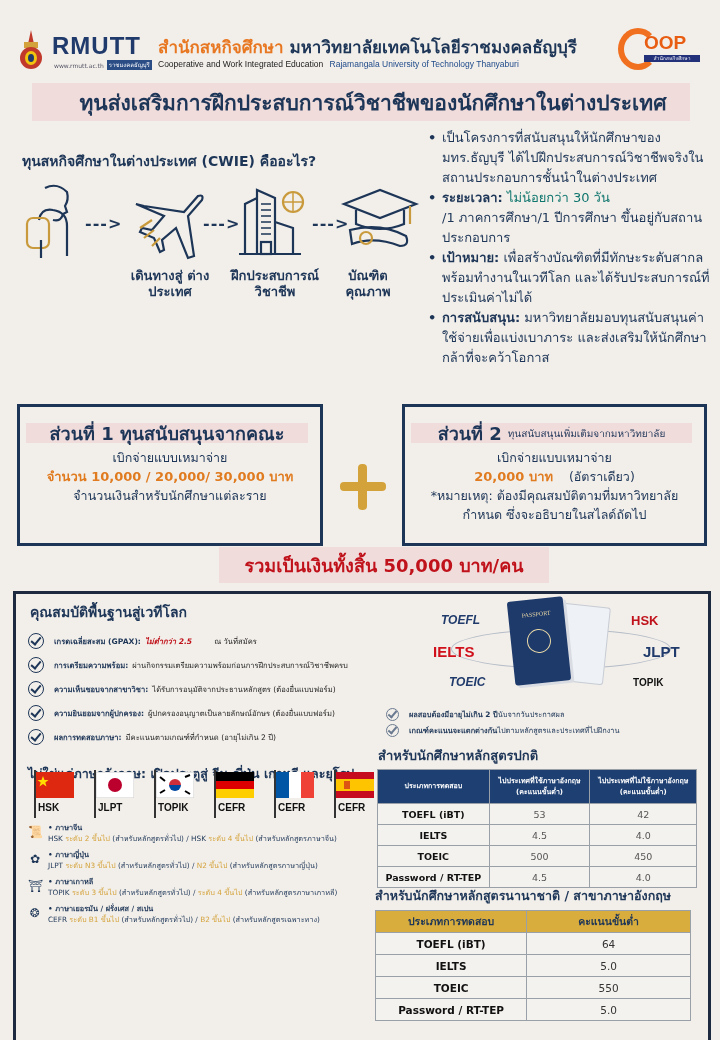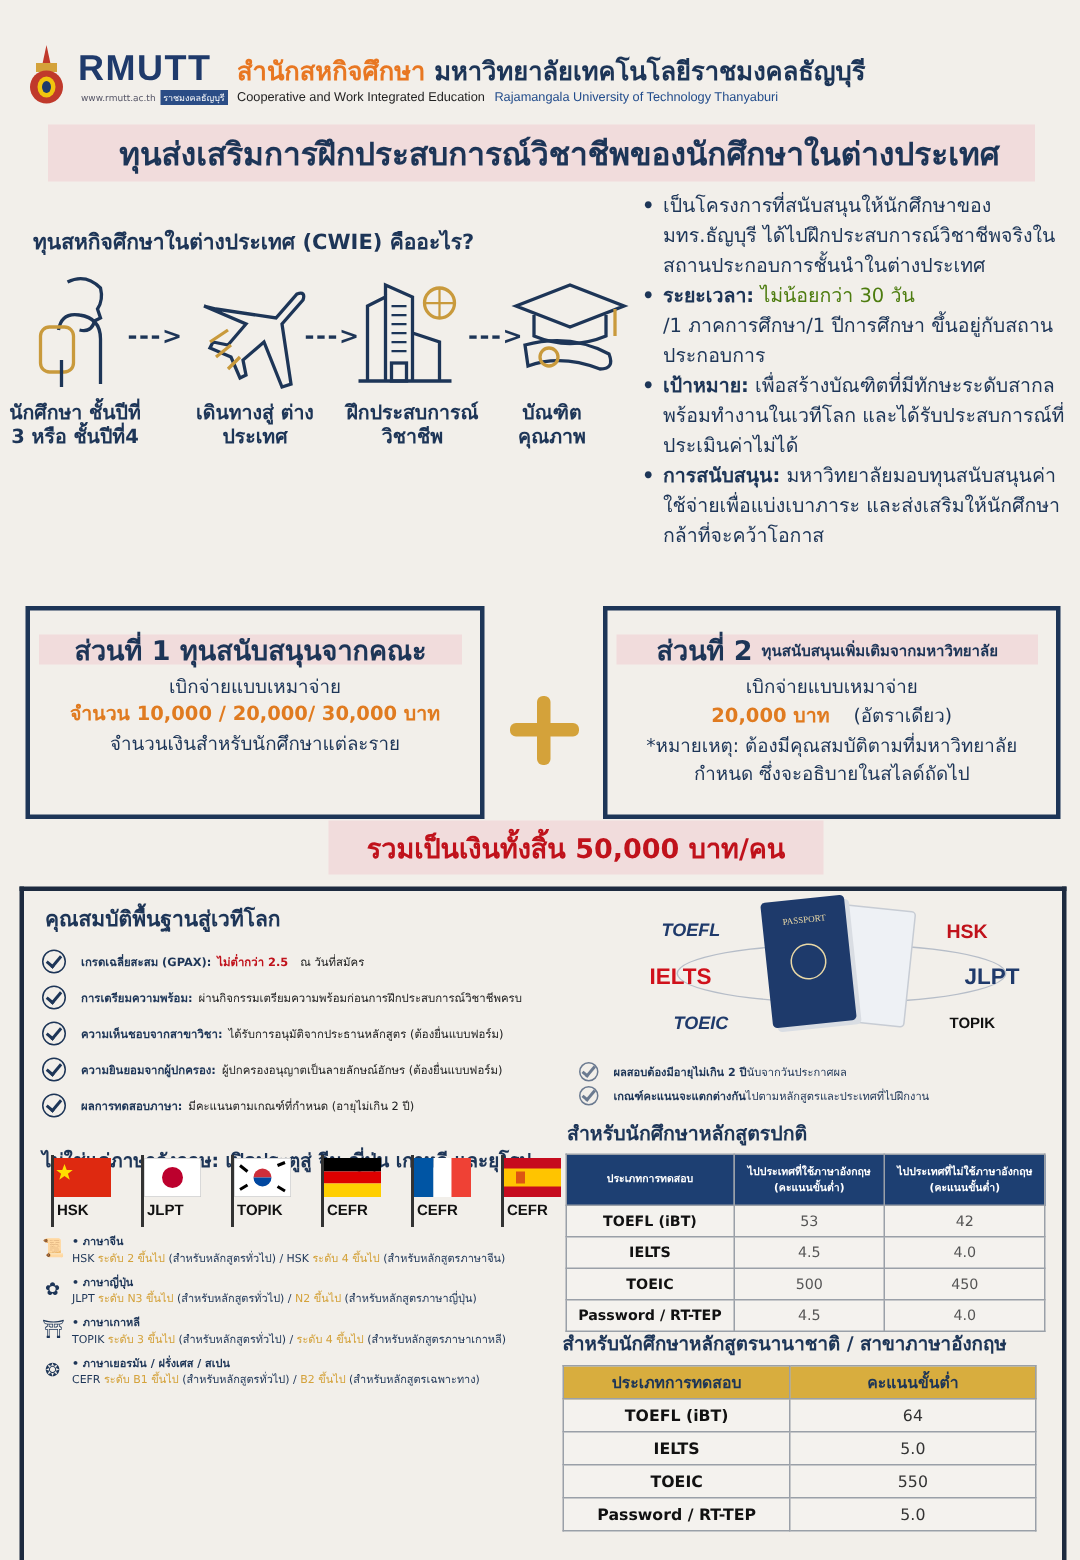--- a/index.html
+++ b/index.html
@@ -1,18 +1,18 @@
 <!DOCTYPE html>
 <html><head>
 <meta charset="utf-8">
 <style>
   * { box-sizing: border-box; margin: 0; padding: 0; }
   html, body { width: 720px; height: 1040px; background: #f2efea; overflow: hidden; }
   body { font-family: "DejaVu Sans", "Liberation Sans", sans-serif; color: #1d2f4e; position: relative; }
-  .gold { color: #4d7c0f; text-align: right; }
+  .gold { color: #0f766e; text-align: right; }
 
   
   .header { position: absolute; left: 0; top: 0; width: 720px; height: 80px; }
   .logo-seal { position: absolute; left: 18px; top: 30px; width: 26px; height: 40px; }
   .rmutt { position: absolute; left: 52px; top: 32px; font-family: "Liberation Sans", sans-serif; font-weight: bold; font-size: 24px; color: #1f3a6b; letter-spacing: 1px; }
   .rmutt-sub { position: absolute; left: 54px; top: 60px; font-size: 6px; color: #556; display: flex; gap: 3px; align-items: center; }
   .rmutt-sub .tag { background: #2b4d86; color: #fff; padding: 0 2px; }
   .h-thai { position: absolute; left: 158px; top: 33px; font-size: 17px; font-weight: bold; white-space: nowrap; }
   .h-thai .o { color: #e87722; }
   .h-thai .n { color: #1d3557; }
@@ -39,40 +39,40 @@
   .bullets li { list-style: none; position: relative; padding-left: 16px; margin-bottom: 0; }
   .bullets li::before { content: "•"; position: absolute; left: 2px; top: 0; font-weight: bold; }
   .bullets b { font-weight: bold; color: #1d3557; }
 
   
   .fund-box { position: absolute; top: 404px; height: 142px; border: 3px solid #1d3557; background: #f2efea; }
   .fund-box.one { left: 17px; width: 306px; }
   .fund-box.two { left: 402px; width: 305px; }
   .fund-head { margin: 16px 12px 0 6px; height: 20px; background: #f1dcdc; display: flex; align-items: center; justify-content: center; white-space: nowrap; }
   .fund-head .big { font-size: 18px; font-weight: bold; color: #1d3557; }
-  .fund-head .small { font-size: 10px; font-weight: bold; color: #1d3557; margin-left: 6px; }
+  .fund-head .small { font-size: 10px; font-weight: normal; color: #1d3557; margin-left: 6px; }
   .fund-body { text-align: center; font-size: 12.5px; line-height: 19px; color: #1d3557; margin-top: 5px; }
   .fund-body .amt { color: #e07b20; font-weight: bold; font-size: 13px; }
   .plus { position: absolute; left: 338px; top: 462px; width: 50px; height: 50px; }
   .plus::before, .plus::after { content: ""; position: absolute; background: #d4a23a; border-radius: 4px; }
   .plus::before { left: 20px; top: 2px; width: 9px; height: 46px; }
   .plus::after { left: 2px; top: 20px; width: 46px; height: 9px; }
 
   .total { position: absolute; left: 219px; top: 547px; width: 330px; height: 36px; background: #f1dcdc; display: flex; align-items: center; justify-content: center; }
   .total span { font-size: 18px; font-weight: bold; color: #c0121b; white-space: nowrap; }
 
   
   .qual-panel { position: absolute; left: 13px; top: 591px; width: 698px; height: 449px; border: 3px solid #1d2a3f; border-bottom: none; background: #f2efea; padding-left: 12px; }
   .qual-title { position: absolute; left: 14px; top: 7px; font-size: 14px; font-weight: bold; color: #1d3557; }
   .qual-list { position: absolute; left: 12px; top: 35px; width: 360px; font-size: 7.6px; color: #222; }
   .qual-item { display: flex; align-items: center; height: 24px; white-space: nowrap; overflow: hidden; }
   .check { width: 16px; height: 16px; border: 1.6px solid #1d3557; border-radius: 50%; position: relative; margin-right: 10px; flex-shrink: 0; }
   .check::after { content: ""; position: absolute; left: 4px; top: 1px; width: 4px; height: 8px; border-right: 2px solid #1d3557; border-bottom: 2px solid #1d3557; transform: rotate(40deg); }
   .qual-item b { color: #1d3557; margin-right: 4px; }
-  .qual-item .redv { color: #c0121b; font-weight: bold; margin-right: 8px; }
+  .qual-item .redv { color: #c0121b; font-weight: bold; margin-right: 22px; font-style: italic; }
 
   .lang-title { position: absolute; left: 12px; top: 151px; font-size: 12.5px; font-weight: bold; color: #1d3557; white-space: nowrap; margin-top: 19px; }
   .flags { position: absolute; left: 18px; top: 176px; width: 350px; height: 50px; }
   .flag { position: absolute; top: 0; width: 42px; height: 48px; }
   .flag .pole { position: absolute; left: 0; top: 0; width: 1.5px; height: 48px; background: #333; }
   .flag .cloth { position: absolute; left: 2px; top: 2px; width: 38px; height: 26px; }
   .flag .lbl { position: absolute; left: 4px; top: 32px; font-size: 10px; font-weight: bold; color: #111; font-family: "Liberation Sans", sans-serif; }
 
   .lang-notes { position: absolute; left: 12px; top: 228px; width: 360px; font-size: 7.3px; color: #1d3557; }
   .lang-note { position: relative; padding-left: 20px; height: 27px; }
@@ -123,20 +123,25 @@
     <span>www.rmutt.ac.th</span>
     <span class="tag">ราชมงคลธัญบุรี</span>
   </div>
   <div class="h-thai">
     <span class="o">สำนักสหกิจศึกษา</span>
     <span class="n">มหาวิทยาลัยเทคโนโลยีราชมงคลธัญบุรี</span>
   </div>
   <div class="h-eng">
     <span class="a">Cooperative and Work Integrated Education</span>
     <span class="b">Rajamangala University of Technology Thanyaburi</span>
+  </div>
+  <div class="coop">
+    <div class="coop-c"></div>
+    <div class="coop-t">OOP</div>
+    <div class="coop-bar">สำนักสหกิจศึกษา</div>
   </div>
 </div>
 
 <div class="title-banner">
   <span>ทุนส่งเสริมการฝึกประสบการณ์วิชาชีพของนักศึกษาในต่างประเทศ</span>
 </div>
 
 <div class="cwie-title">ทุนสหกิจศึกษาในต่างประเทศ (CWIE) คืออะไร?</div>
 
 <div class="steps">
@@ -160,21 +165,20 @@
     <path d="M48 22 h20 M58 12 v20" stroke="#c99a3c" stroke-width="1.5"></path>
   </svg>
   <div class="arrow" style="left:302px">---&gt;</div>
   <svg class="step-icon" style="left:330px" viewBox="0 0 80 80" fill="none" stroke-width="2.2">
     <path d="M4 24 l36 -14 l36 14 l-36 14 z" stroke="#1d3557"></path>
     <path d="M16 30 v14 q24 10 48 0 v-14" stroke="#1d3557"></path>
     <path d="M70 26 v18" stroke="#c99a3c"></path>
     <path d="M10 50 q30 -8 56 6 q4 10 -6 10 q-26 -10 -48 -2 z" stroke="#1d3557"></path>
     <circle cx="26" cy="58" r="6" stroke="#c99a3c"></circle>
   </svg>
-  <div class="step-label" style="left:-10px">นักศึกษา ชั้นปีที่ 3 หรือ ชั้นปีที่4</div>
   <div class="step-label" style="left:110px">เดินทางสู่ ต่างประเทศ</div>
   <div class="step-label" style="left:215px">ฝึกประสบการณ์ วิชาชีพ</div>
   <div class="step-label" style="left:318px;width:80px">บัณฑิต คุณภาพ</div>
 </div>
 
 <ul class="bullets">
   <li><span>เป็นโครงการที่สนับสนุนให้นักศึกษาของ มทร.ธัญบุรี ได้ไปฝึกประสบการณ์วิชาชีพจริงในสถานประกอบการชั้นนำในต่างประเทศ</span></li>
   <li><b>ระยะเวลา:</b> <span class="gold">ไม่น้อยกว่า 30 วัน</span><br><span>/1 ภาคการศึกษา/1 ปีการศึกษา ขึ้นอยู่กับสถานประกอบการ</span></li>
   <li><b>เป้าหมาย:</b> <span>เพื่อสร้างบัณฑิตที่มีทักษะระดับสากล พร้อมทำงานในเวทีโลก และได้รับประสบการณ์ที่ประเมินค่าไม่ได้</span></li>
   <li><b>การสนับสนุน:</b> <span>มหาวิทยาลัยมอบทุนสนับสนุนค่าใช้จ่ายเพื่อแบ่งเบาภาระ และส่งเสริมให้นักศึกษากล้าที่จะคว้าโอกาส</span></li>

